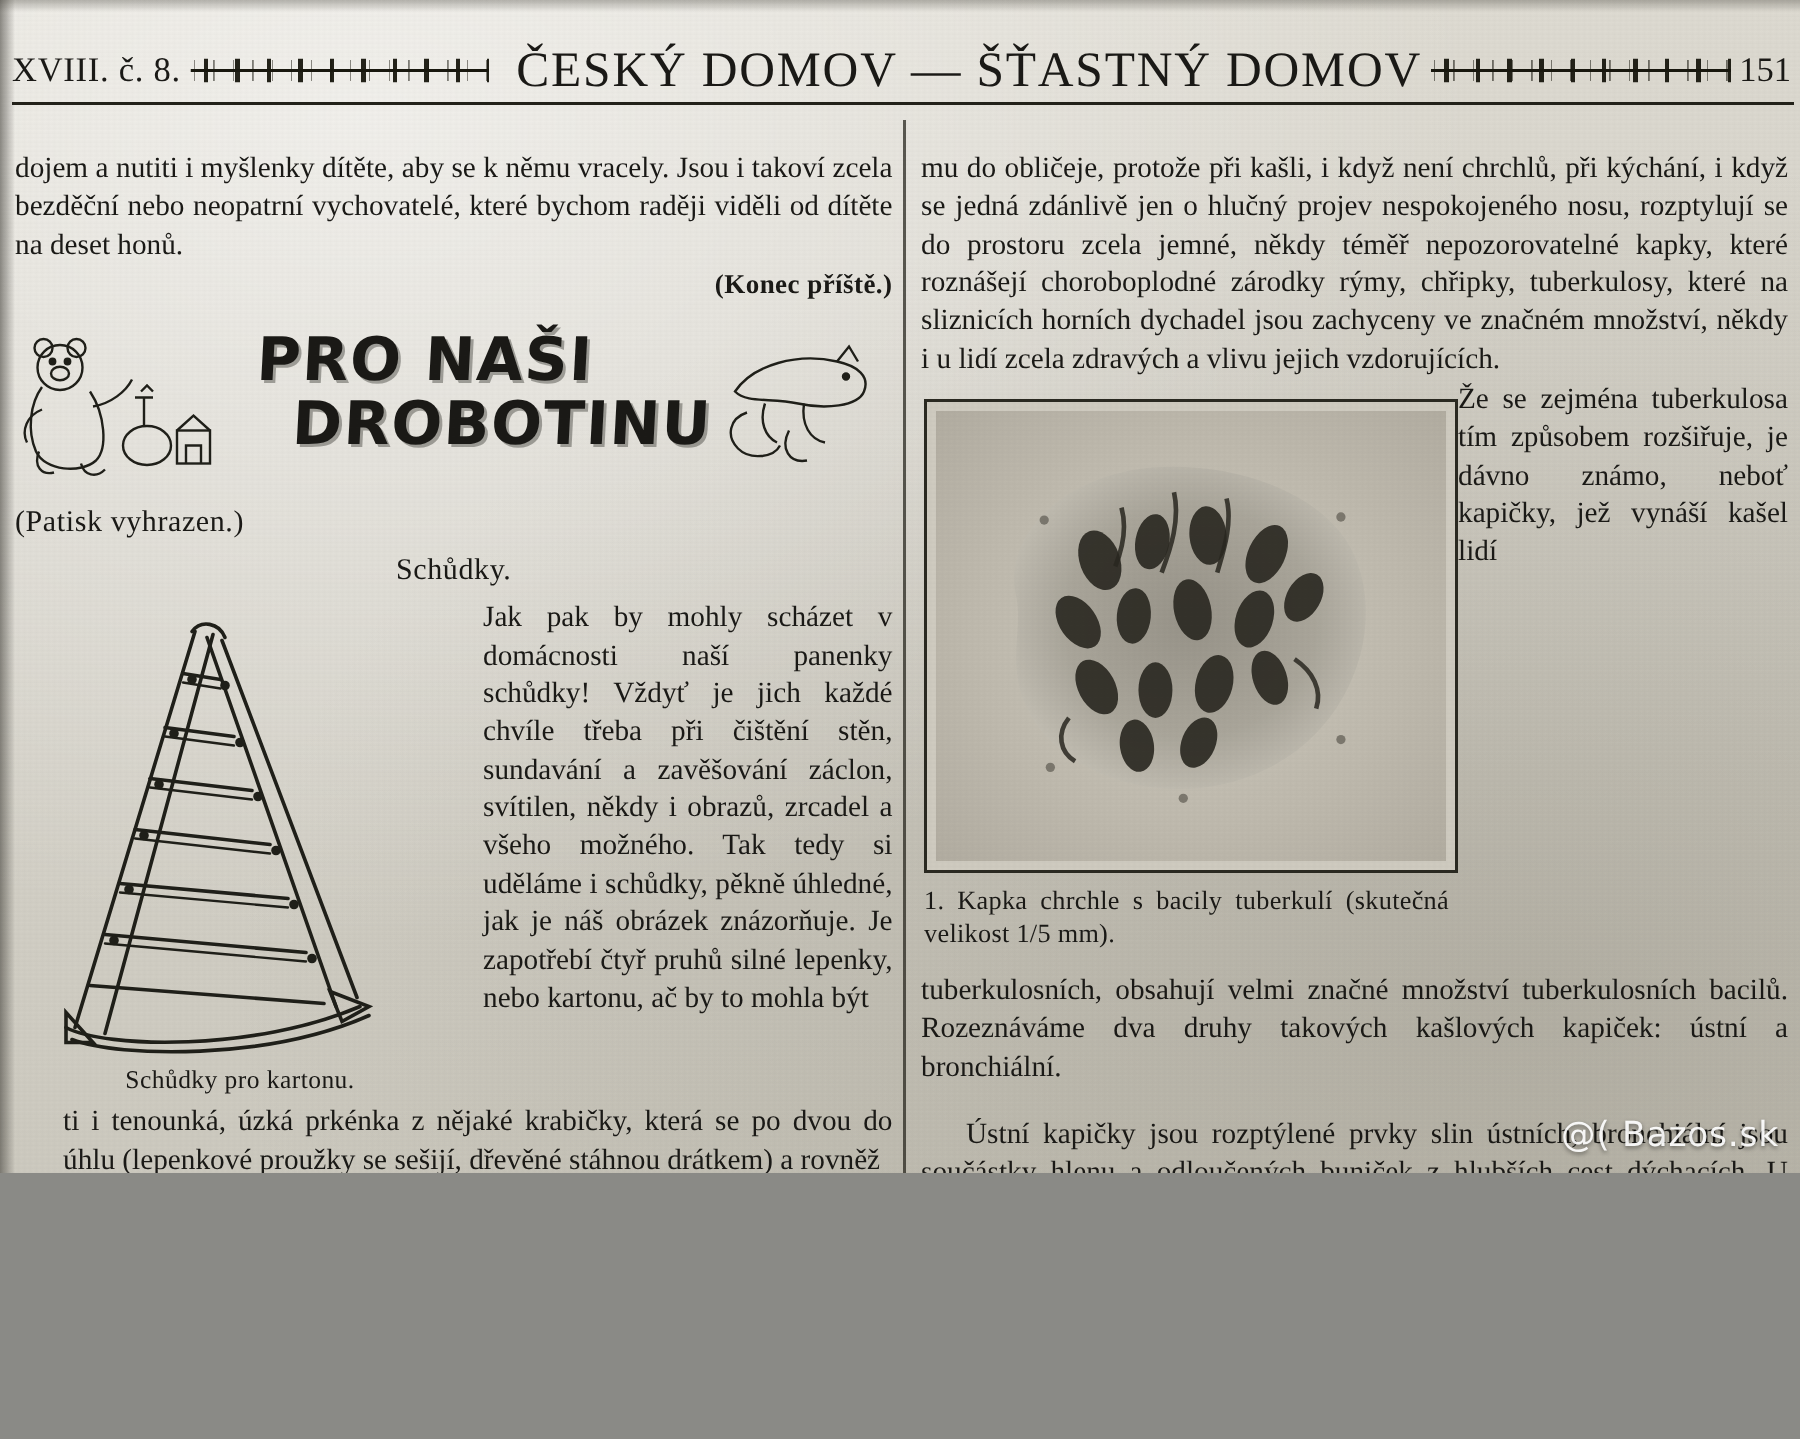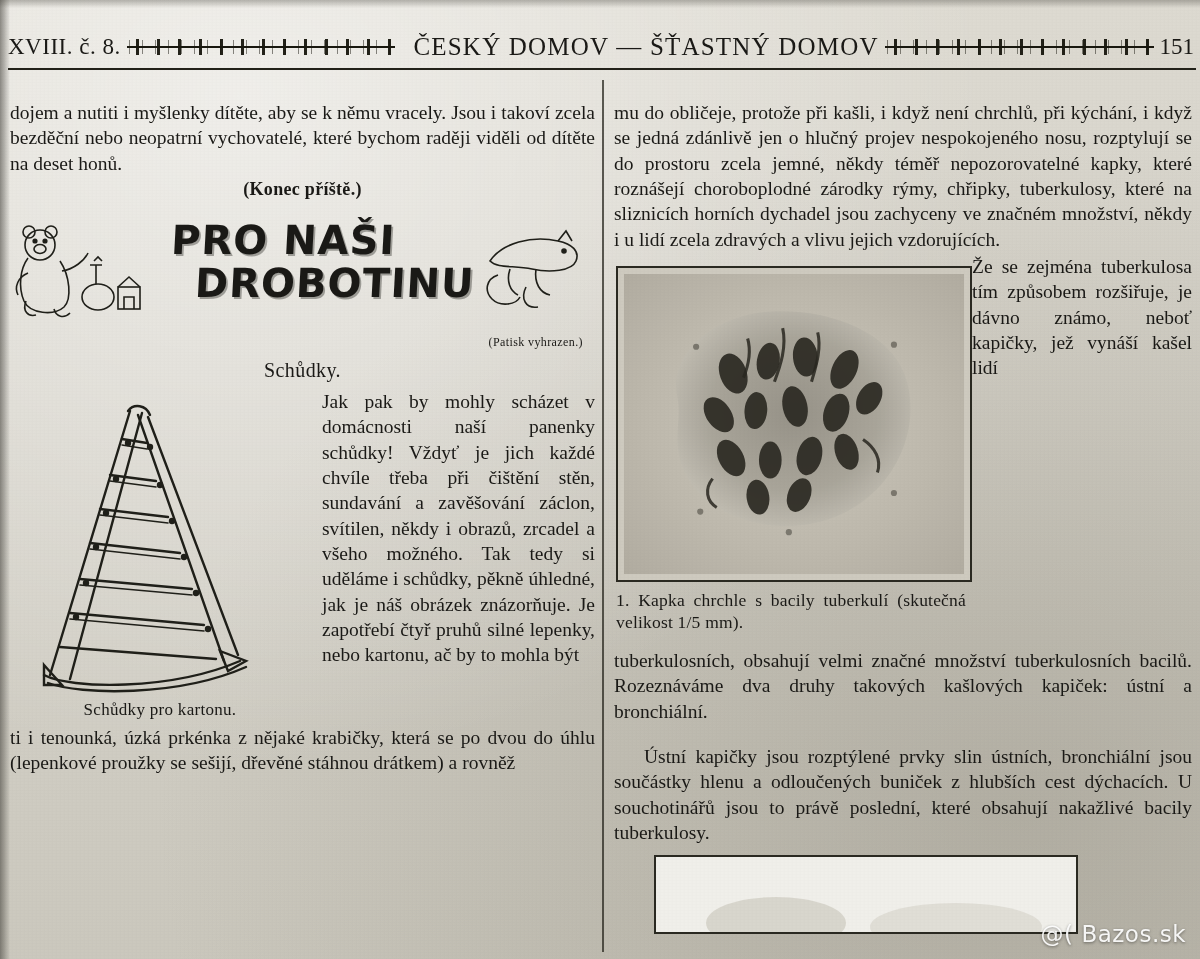--- a/index.html
+++ b/index.html
@@ -3,21 +3,21 @@
 <meta charset="utf-8">
 <style>
   html, body {
     margin: 0;
     padding: 0;
     background: #8a8a86;
   }
   .page {
     position: relative;
     width: 1200px;
-    height: 959px;
+    height: 782px;
     overflow: hidden;
     background: #d8d5cc;
     font-family: "Liberation Serif", serif;
     color: #1b1a17;
   }
   
   .paper {
     position: absolute;
     inset: 0;
     background:
@@ -60,21 +60,21 @@
     letter-spacing: .5px;
     white-space: nowrap;
     font-weight: 400;
   }
   .folio-right {
     font-size: 23px;
     white-space: nowrap;
     font-weight: 400;
   }
   .mast-title {
-    font-size: 25px;
+    font-size: 33px;
     letter-spacing: 1.2px;
     white-space: nowrap;
     font-weight: 400;
     margin-left: 12px;
   }
   .orn {
     flex: 1 1 auto;
     height: 16px;
     position: relative;
     overflow: hidden;
@@ -134,21 +134,21 @@
     top: 80px;
     width: 2px;
     height: 872px;
     background: #2a2820;
     opacity: .75;
   }
 
   p { margin: 0 0 2px 0; }
   .indent { text-indent: 30px; }
   .sig {
-    text-align: center;
+    text-align: right;
     font-weight: bold;
     font-size: 18px;
     margin-top: 2px;
     letter-spacing: .3px;
   }
 
   
   .banner {
     position: relative;
     height: 118px;
@@ -175,22 +175,22 @@
     height: 106px;
   }
   .banner-art-right {
     position: absolute;
     left: 470px;
     top: 6px;
     width: 110px;
     height: 90px;
   }
   .patisk {
-    text-align: right;
-    font-size: 12px;
+    text-align: left;
+    font-size: 20px;
     margin: 2px 12px 6px 0;
     letter-spacing: .4px;
   }
   .subhead {
     text-align: center;
     font-size: 20px;
     font-weight: 400;
     margin: 4px 0 6px 0;
     letter-spacing: .4px;
   }
@@ -209,20 +209,21 @@
     left: 0;
     width: 100%;
     text-align: center;
     font-size: 17px;
     letter-spacing: .3px;
   }
   .wrap-text {
     font-size: 19.5px;
     line-height: 1.30;
     text-align: justify;
+    padding-left: 32px;
   }
   .clearer { clear: both; }
 
   
   .plate {
     width: 340px;
     height: 300px;
     margin: 12px auto 6px 2px;
     border: 2px solid #2b2a22;
     padding: 6px;

